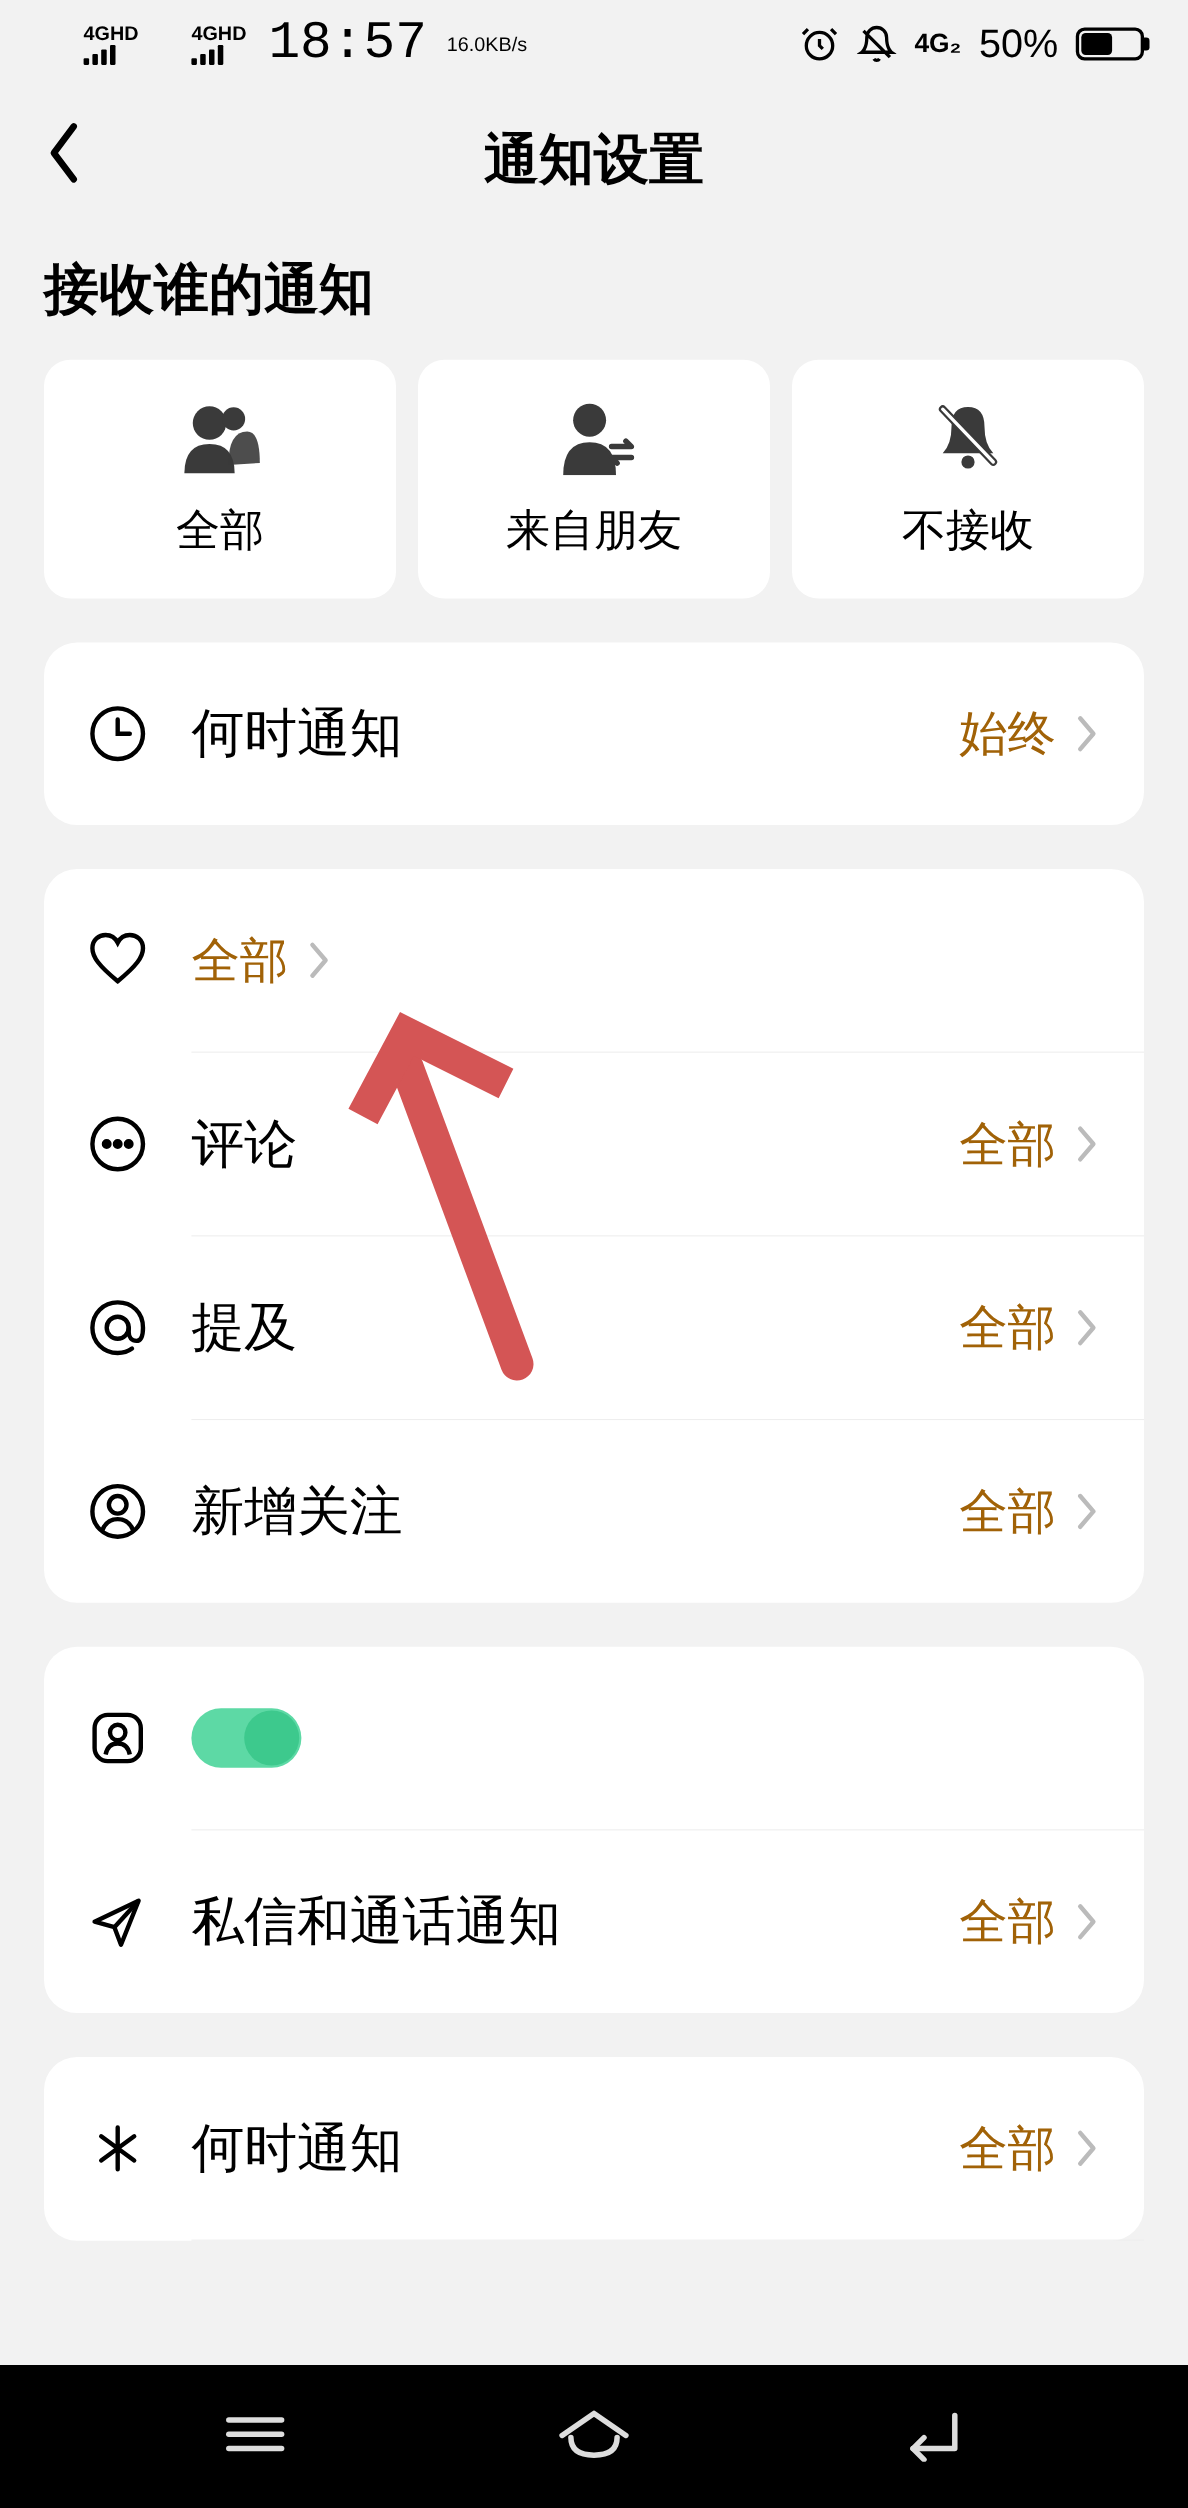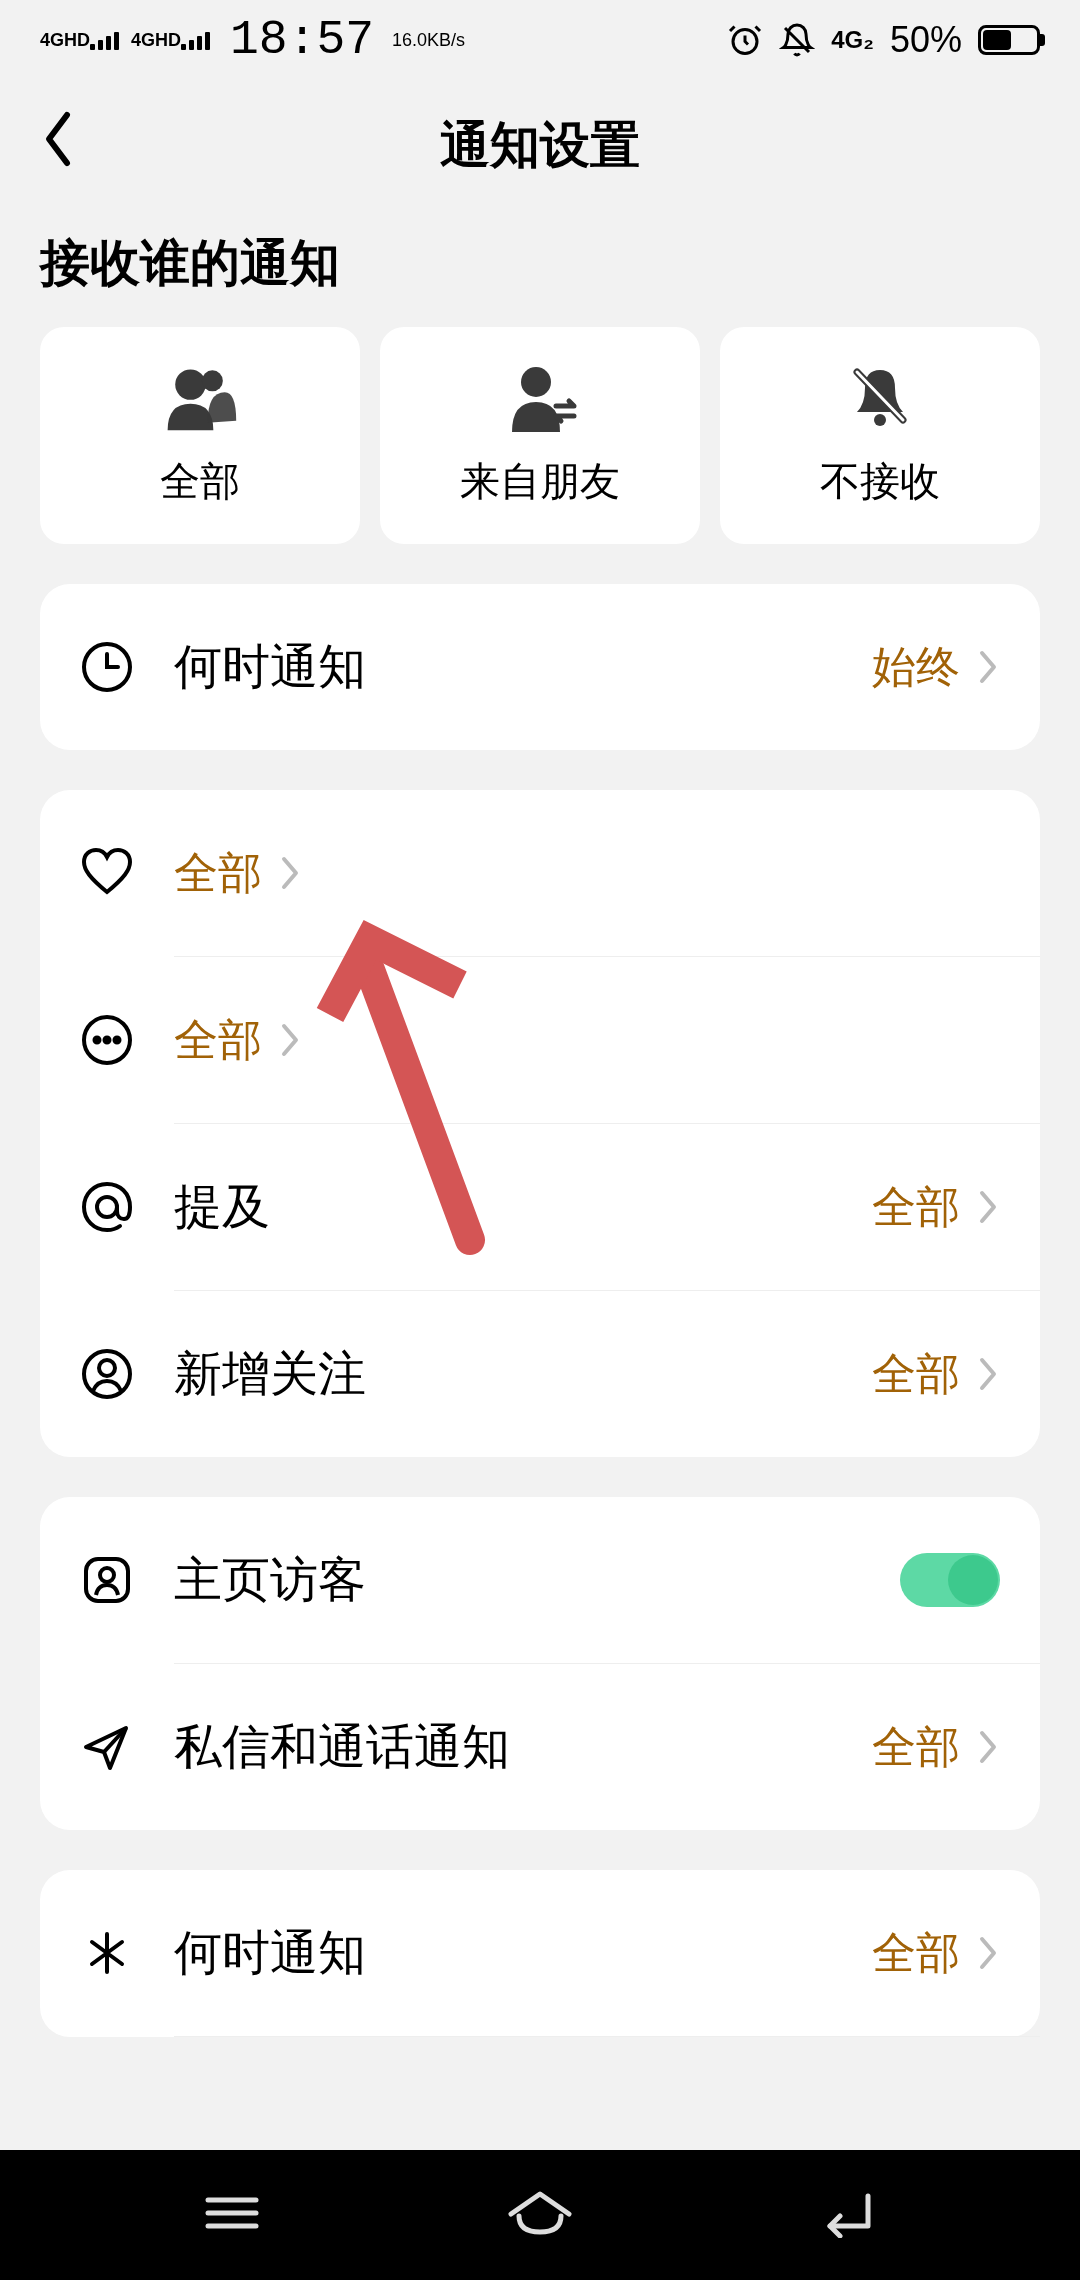--- a/index.html
+++ b/index.html
@@ -24,24 +24,24 @@
       font-size: 30px;
       font-weight: 500;
     }
     .status-left {
       display: flex;
       align-items: center;
       gap: 12px;
     }
     .signal-group {
       display: flex;
-      flex-direction: row;
-      align-items: center;
+      flex-direction: column;
       font-size: 18px;
       line-height: 1;
+      margin-left: 36px;
     }
     .signal-text { font-size: 18px; font-weight: bold; }
     .signal-bars {
       display: flex;
       gap: 3px;
       align-items: flex-end;
       height: 20px;
     }
     .signal-bars span {
       width: 5px;
@@ -334,20 +334,21 @@
   <div class="divider"></div>
   <div class="row">
     <div class="row-icon">
       <svg width="54" height="54" viewBox="0 0 54 54" fill="none" stroke="#000" stroke-width="4">
           <circle cx="27" cy="27" r="23"></circle>
           <circle cx="17" cy="27" r="2.5" fill="#000"></circle>
           <circle cx="27" cy="27" r="2.5" fill="#000"></circle>
           <circle cx="37" cy="27" r="2.5" fill="#000"></circle>
         </svg>
     </div>
+    <div class="row-label">评论</div>
     <div class="row-value">全部</div>
     <svg class="chevron" width="24" height="40" viewBox="0 0 24 40" fill="none" stroke="#bbb" stroke-width="4" stroke-linecap="round" stroke-linejoin="round">
         <polyline points="6,6 18,20 6,34"></polyline>
       </svg>
   </div>
   <div class="divider"></div>
   <div class="row">
     <div class="row-icon">
       <svg width="54" height="54" viewBox="0 0 54 54" fill="none" stroke="#000" stroke-width="4">
           <circle cx="27" cy="27" r="10"></circle>
@@ -379,21 +380,20 @@
 
 <div class="card">
   <div class="row">
     <div class="row-icon">
       <svg width="54" height="54" viewBox="0 0 54 54" fill="none" stroke="#000" stroke-width="4">
           <rect x="6" y="6" width="42" height="42" rx="12"></rect>
           <circle cx="27" cy="22" r="7"></circle>
           <path d="M16 42 Q18 32 27 32 Q36 32 38 42"></path>
         </svg>
     </div>
-    <div class="row-label">主页访客</div>
     <div class="toggle">
         <div class="toggle-knob"></div>
       </div>
   </div>
   <div class="divider"></div>
   <div class="row">
     <div class="row-icon">
       <svg width="54" height="54" viewBox="0 0 54 54" fill="none" stroke="#000" stroke-width="4" stroke-linejoin="round">
           <path d="M6 27 L46 8 L30 48 L24 32 Z"></path>
           <line x1="24" y1="32" x2="46" y2="8"></line>

